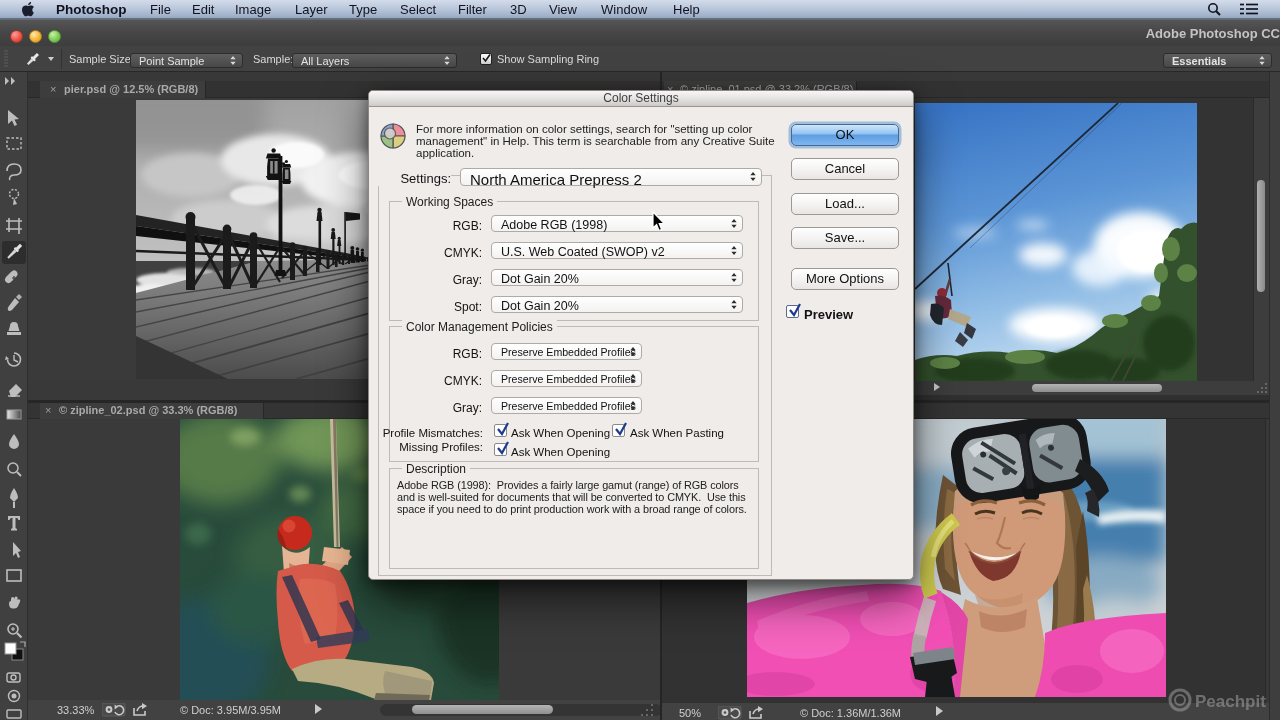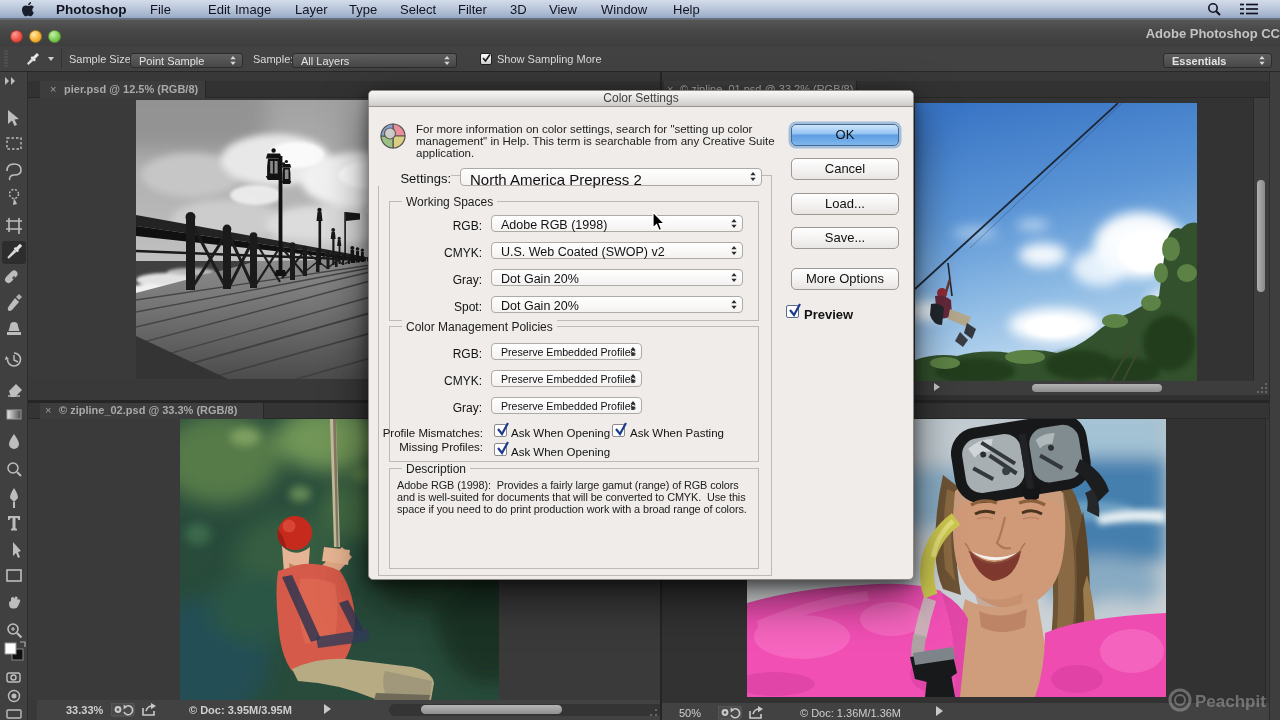--- a/index.html
+++ b/index.html
@@ -66,21 +66,21 @@
 </style>
 </head>
 <body>
 
 <div id="menubar" class="abs">
   <svg class="mi" style="left:21px;top:2px;" width="14" height="15" viewBox="0 0 14 15">
       <path d="M11.3 7.9c0-2 1.6-2.9 1.7-3-0.9-1.3-2.3-1.5-2.8-1.5-1.2-.1-2.3.7-2.9.7-.6 0-1.5-.7-2.5-.7C3.5 3.4 2.3 4.1 1.6 5.2.3 7.4 1.3 10.7 2.5 12.5c.6.9 1.3 1.9 2.3 1.8.9 0 1.3-.6 2.4-.6 1.1 0 1.4.6 2.4.6 1 0 1.6-.9 2.2-1.8.7-1 1-2 1-2.1 0 0-1.5-.6-1.5-2.5zM9.4 2.1c.5-.6.8-1.4.7-2.1-.7 0-1.6.5-2.1 1.1-.5.5-.9 1.3-.8 2.1.8.1 1.7-.4 2.2-1.1z" fill="#1a1d2b"></path>
     </svg>
   <span class="mi" style="left:56px;font-weight:bold;font-size:13.5px;">Photoshop</span>
   <span class="mi" style="left:150px;">File</span>
-  <span class="mi" style="left:208px;">Edit</span>
+  <span class="mi" style="left:192px;">Edit</span>
   <span class="mi" style="left:235px;">Image</span>
   <span class="mi" style="left:295px;">Layer</span>
   <span class="mi" style="left:349px;">Type</span>
   <span class="mi" style="left:400px;">Select</span>
   <span class="mi" style="left:458px;">Filter</span>
   <span class="mi" style="left:510px;">3D</span>
   <span class="mi" style="left:549px;">View</span>
   <span class="mi" style="left:601px;">Window</span>
   <span class="mi" style="left:673px;">Help</span>
   <svg class="mi" style="left:1207px;top:2px;" width="14" height="14" viewBox="0 0 14 14">
@@ -138,21 +138,21 @@
      <span class="lbl">All Layers</span>
       <svg class="stp" width="6" height="9" viewBox="0 0 7 11" preserveAspectRatio="none">
         <path d="M3.5 0 L6.6 4 L0.4 4 Z M3.5 11 L6.6 7 L0.4 7 Z" fill="currentColor"></path>
       </svg>
   </div>
   <div class="abs" style="left:480px;top:7px;width:12px;height:12px;background:linear-gradient(#fdfdfd,#cfcfcf);border:1px solid #222;border-radius:2px;box-sizing:border-box;">
     <svg width="14" height="14" style="position:absolute;left:-1px;top:-2px;">
         <path d="M3 6 L5.5 9 L10 2.5" stroke="#1a1a1a" stroke-width="1.6" fill="none"></path>
       </svg>
   </div>
-  <div class="optlabel" style="left:497px;top:7px;">Show Sampling More</div>
+  <div class="optlabel" style="left:497px;top:7px;">Show Sampling Ring</div>
   <div class="dk-dd" style="left:1163px;top:7px;width:109px;height:15px;">
      <span class="lbl" style="font-weight:bold;">Essentials</span>
       <svg class="stp" width="6" height="9" viewBox="0 0 7 11" preserveAspectRatio="none">
         <path d="M3.5 0 L6.6 4 L0.4 4 Z M3.5 11 L6.6 7 L0.4 7 Z" fill="currentColor"></path>
       </svg>
   </div>
 </div>
 
 <div id="toolbar" class="abs">
 <svg width="28" height="648" viewBox="0 0 28 648">
@@ -572,21 +572,21 @@
           <path d="M120 160 Q140 158 155 165 Q160 190 155 220 L125 225 Q115 190 120 160 Z" fill="#e06b55" opacity=".7"></path>
           <path d="M102 158 L112 156 L141 220 L131 223 Z" fill="#2c3550" opacity=".82"></path>
           <path d="M159 184 L168 181 L185 214 L176 218 Z" fill="#2c3550" opacity=".82"></path>
           <path d="M136 218 L188 210 L190 222 L138 229 Z" fill="#323c58" opacity=".82"></path>
           <path d="M112 250 Q138 238 166 240 L232 248 Q252 252 254 264 L251 281 L198 281 Q158 264 118 262 Z" fill="#b6ab83"></path>
           <path d="M205 252 L252 262 L250 281 L208 281 Q200 266 205 252 Z" fill="#a1977a"></path>
           <path d="M196 274 L250 276 L249 281 L194 281 Z" fill="#6f6a58"></path>
         </g>
       </svg>
     </div>
-    <div class="statusbar" style="left:9px;top:297px;width:634px;height:20px;font-weight:bold;">
+    <div class="statusbar" style="left:0;top:297px;width:634px;height:20px;">
       <span class="statustxt" style="left:29px;">33.33%</span>
       <svg style="position:absolute;left:74px;top:3px;" width="70" height="14" viewBox="0 0 70 14">
         <rect x="0" y="0" width="23" height="13" rx="2" fill="#4a4a4a" stroke="#5e5e5e" stroke-width="1"></rect>
         <circle cx="7" cy="6.5" r="3.4" fill="#c9c9c9"></circle>
           <circle cx="7" cy="6.5" r="1.3" fill="#4a4a4a"></circle>
         <path d="M13 9 a4.5 4.5 0 1 0 1 -5" fill="none" stroke="#c9c9c9" stroke-width="1.6"></path>
         <path d="M12.6 1.6 L16 4 L12.6 6.6 Z" fill="#c9c9c9"></path>
         <g transform="translate(31,0)">
           <path d="M1 5 L1 12 L12 12 L12 8" fill="none" stroke="#c9c9c9" stroke-width="1.6"></path>
           <path d="M4 8 C5 4.5 8 3 10.5 3" fill="none" stroke="#c9c9c9" stroke-width="1.6"></path>

